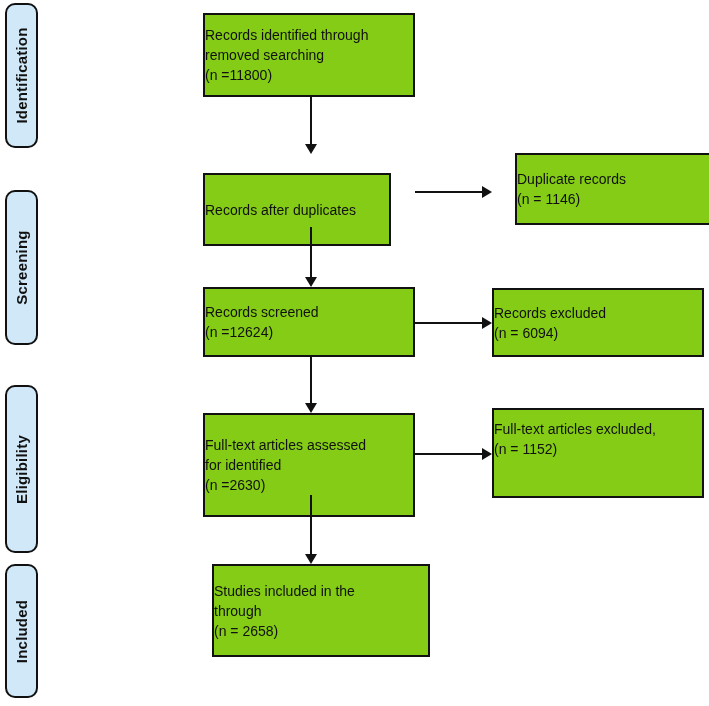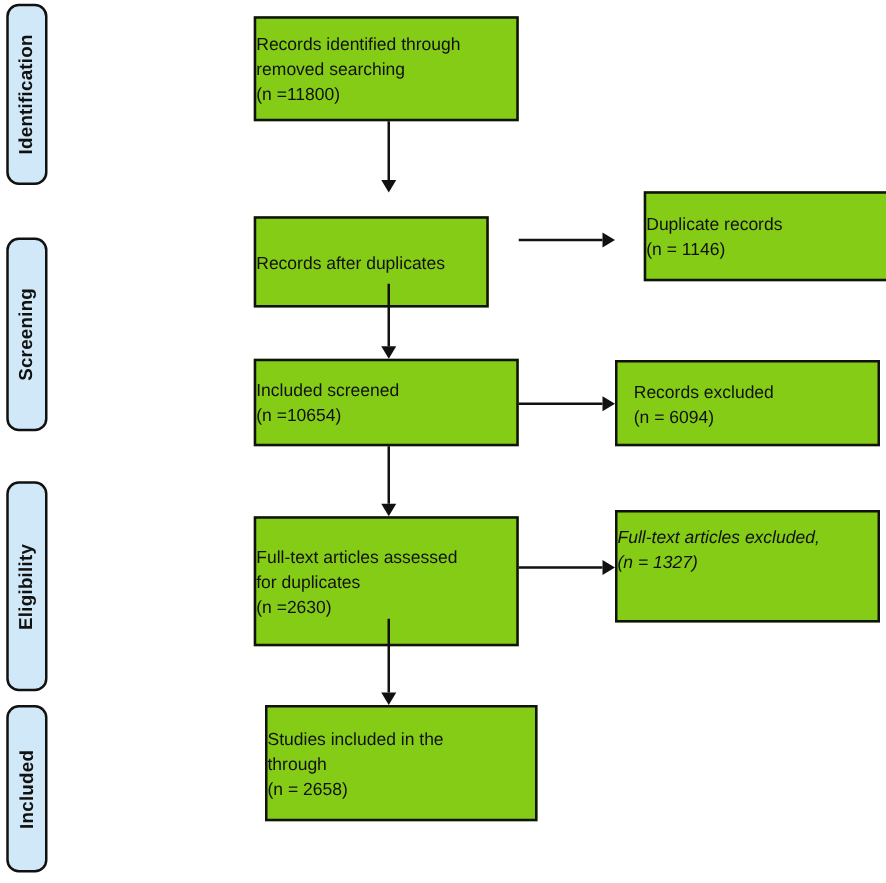--- a/index.html
+++ b/index.html
@@ -82,49 +82,49 @@
     <div>Records identified through</div>
     <div>removed searching</div>
     <div>(n =11800)</div>
   </div>
 
   <div class="fbox" style="left:203px;top:154px;width:188px;height:73px;margin-top:19px;">
     <div>Records after duplicates</div>
   </div>
 
   <div class="fbox" style="left:203px;top:287px;width:212px;height:70px;">
-    <div>Included screened</div>
-    <div>(n =10654)</div>
+    <div>Records screened</div>
+    <div>(n =12624)</div>
   </div>
 
   <div class="fbox" style="left:203px;top:413px;width:212px;height:104px;">
     <div>Full-text articles assessed</div>
-    <div>for duplicates</div>
+    <div>for identified</div>
     <div>(n =2630)</div>
   </div>
 
   <div class="fbox" style="left:212px;top:564px;width:218px;height:93px;">
     <div>Studies included in the</div>
     <div>through</div>
     <div>(n = 2658)</div>
   </div>
 
   <div class="fbox" style="left:515px;top:153px;width:212px;height:72px;">
     <div>Duplicate records</div>
     <div>(n = 1146)</div>
   </div>
 
-  <div class="fbox" style="left:492px;top:288px;width:212px;height:69px;padding-left:13px;">
+  <div class="fbox" style="left:492px;top:288px;width:212px;height:69px;">
     <div>Records excluded</div>
     <div>(n = 6094)</div>
   </div>
 
-  <div class="fbox top" style="left:492px;top:408px;width:212px;height:90px;font-style:italic;">
+  <div class="fbox top" style="left:492px;top:408px;width:212px;height:90px;">
     <div>Full-text articles excluded,</div>
-    <div>(n = 1327)</div>
+    <div>(n = 1152)</div>
   </div>
 
   <div>
     <div class="shaft-v" style="left:310px;top:97px;height:47px;"></div>
     <div class="head-down" style="left:305px;top:144px;"></div>
   </div>
   <div>
     <div class="shaft-v" style="left:310px;top:227px;height:50px;"></div>
     <div class="head-down" style="left:305px;top:277px;"></div>
   </div>

